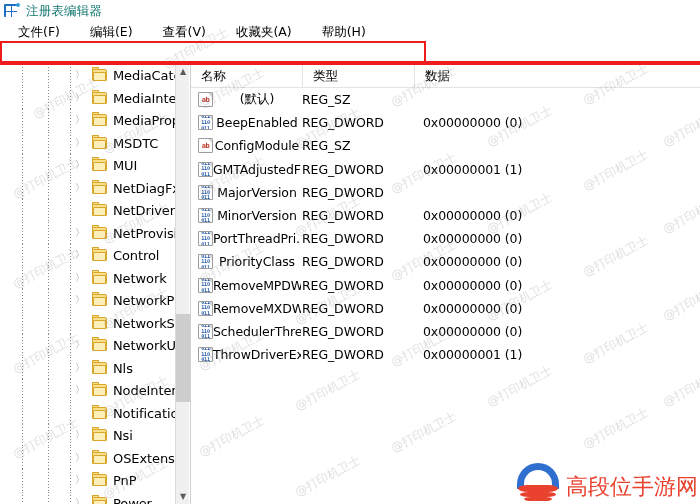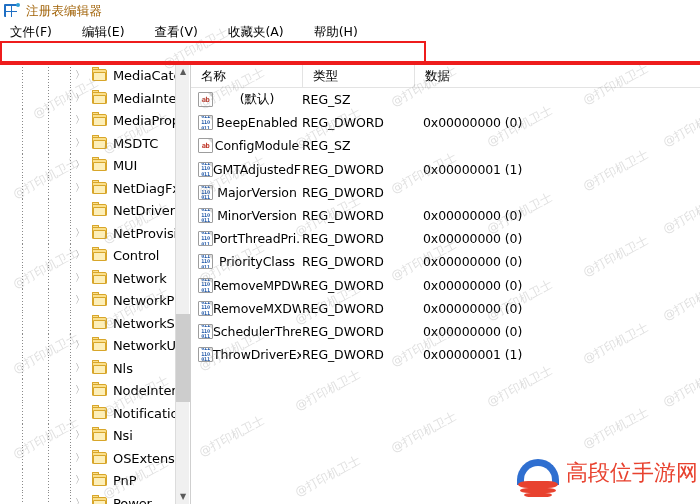--- a/index.html
+++ b/index.html
@@ -41,41 +41,41 @@
   .title-icon .ti-g1 { left: 1.5px; top: 2.5px; }
   .title-icon .ti-g2 { left: 7.5px; top: 2.5px; }
   .title-icon .ti-g3 { left: 1.5px; top: 8.5px; }
   .title-icon .ti-g4 { left: 7.5px; top: 8.5px; }
   .title-icon .ti-dot {
     position: absolute; right: 0; top: 0;
     width: 4px; height: 4px; border-radius: 50%;
     background: #2e9ed6;
   }
   .title-text {
-    font-size: 12.5px; color: #a16207;
+    font-size: 12.5px; color: #0f766e;
     font-family: Liberation Serif, serif;
     letter-spacing: 0.2px;
   }
 
   
   .menubar {
     position: absolute; left: 0; top: 22px;
     width: 700px; height: 20px;
     background: #ffffff;
     display: flex; align-items: center;
   }
   .menu-item {
     font-size: 12.5px; color: #000000;
     font-family: "DejaVu Sans", "Liberation Sans", sans-serif;
     padding: 0 7px;
     white-space: nowrap;
     cursor: default;
     margin-left: 16px;
   }
-  .menu-item:first-child { margin-left: 3px; }
+  .menu-item:first-child { margin-left: 11px; }
 
   
   .addressbar {
     position: absolute; left: 0; top: 42px;
     width: 700px; height: 21px;
     background: #ffffff;
     border-bottom: 1px solid #e2e2e2;
   }
   .address-input {
     position: absolute; left: 2px; top: 2px;
@@ -292,21 +292,21 @@
     white-space: nowrap;
     pointer-events: none;
     z-index: 30;
     user-select: none;
   }
 
   
   .site-logo {
     position: absolute; left: 517px; top: 458px;
     width: 180px; height: 44px;
-    display: flex; align-items: flex-start;
+    display: flex; align-items: flex-end;
     z-index: 35;
   }
   .logo-mark {
     position: relative;
     width: 42px; height: 40px;
     flex: 0 0 auto;
   }
   .logo-mark .arc {
     position: absolute; left: 0; top: 1px;
     width: 42px; height: 26px;

